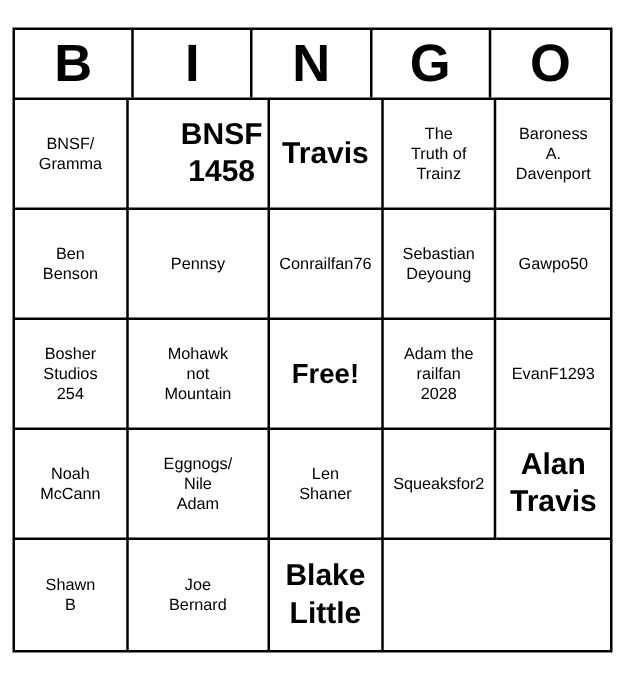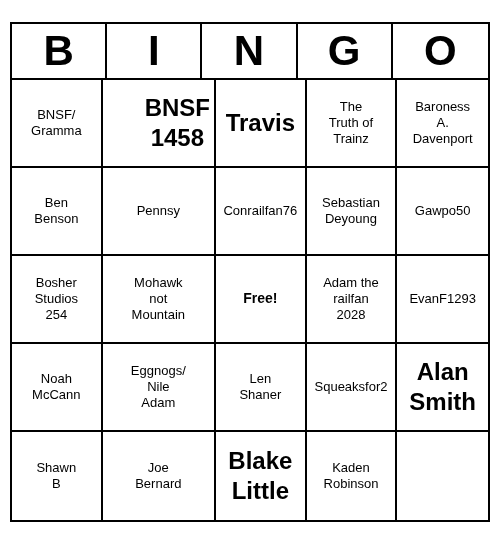--- a/index.html
+++ b/index.html
@@ -73,21 +73,21 @@
     .bingo-cell .cell-text {
       display: block;
     }
 
     .bingo-cell.large-text {
       font-size: 24px;
       font-weight: bold;
     }
 
     .bingo-cell.free-cell {
-      font-size: 14px;
+      font-size: 22px;
       font-weight: bold;
     }
   </style>
 </head>
 <body>
 
 <div class="bingo-card">
   <div class="bingo-header">
   <div class="bingo-header-cell">B</div>
       <div class="bingo-header-cell">I</div>
@@ -166,32 +166,28 @@
       </div>
       <div class="bingo-cell">
         <span class="cell-text" style="white-space: pre-line;">Len
 Shaner</span>
       </div>
       <div class="bingo-cell">
         <span class="cell-text" style="white-space: pre-line;">Squeaksfor2</span>
       </div>
       <div class="bingo-cell large-text">
         <span class="cell-text" style="white-space: pre-line;">Alan
-Smith</span>
+Travis</span>
       </div>
       <div class="bingo-cell">
         <span class="cell-text" style="white-space: pre-line;">Shawn
 B</span>
       </div>
       <div class="bingo-cell">
         <span class="cell-text" style="white-space: pre-line;">Joe
 Bernard</span>
       </div>
       <div class="bingo-cell large-text">
         <span class="cell-text" style="white-space: pre-line;">Blake
 Little</span>
       </div>
-      <div class="bingo-cell">
-        <span class="cell-text" style="white-space: pre-line;">Kaden
-Robinson</span>
-      </div>
     </div>
 </div>
 
 </body></html>

